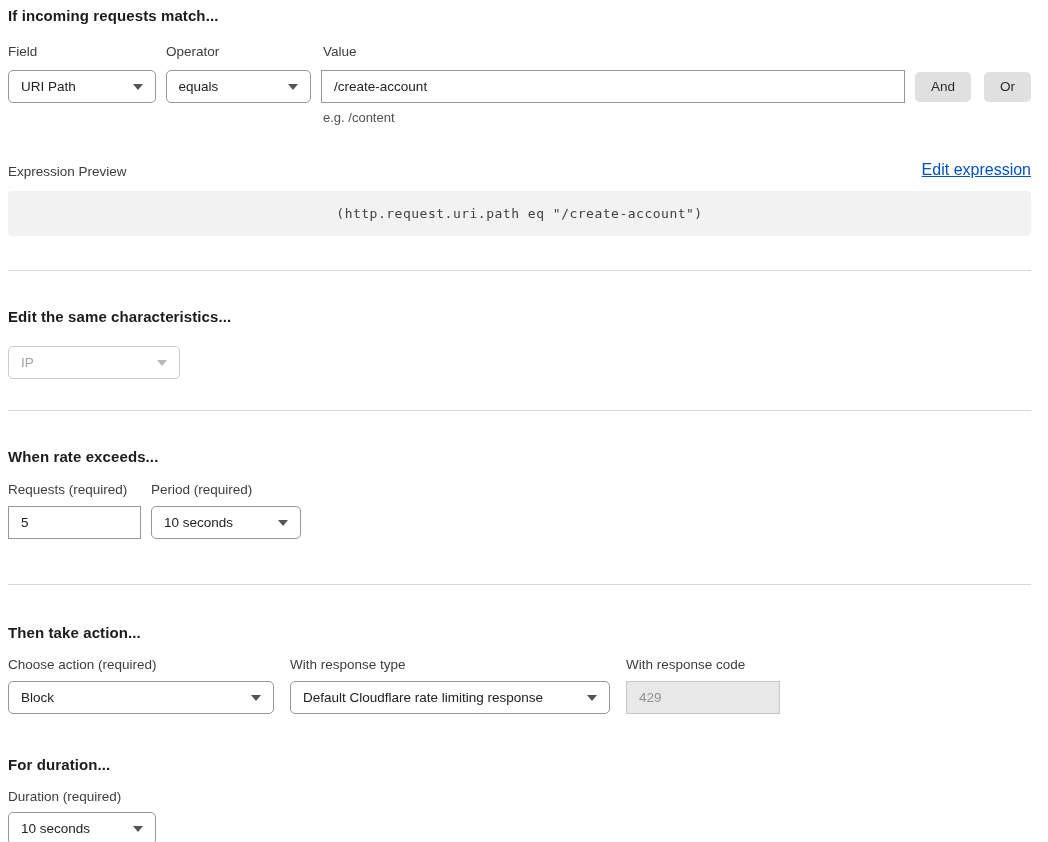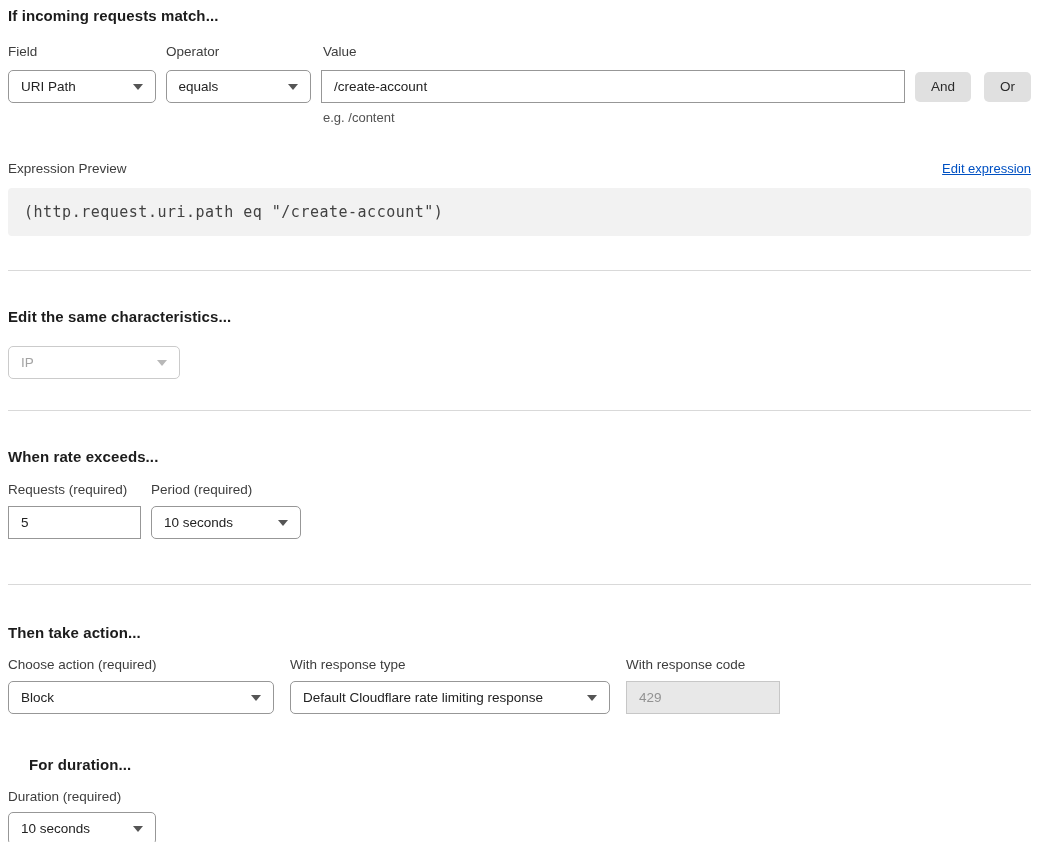--- a/index.html
+++ b/index.html
@@ -85,35 +85,36 @@
     color: #525252;
     margin-top: 7px;
   }
   .preview-header {
     display: flex;
     justify-content: space-between;
     align-items: flex-end;
   }
   .preview-label { font-size: 13.5px; color: #3d3d3d; }
   .edit-link {
-    font-size: 13px;
+    font-size: 16px;
     color: #0051c3;
     text-decoration: underline;
     cursor: pointer;
   }
   .code-box {
     margin-top: 12px;
     background: #f2f2f2;
     border-radius: 4px;
     padding: 15px 16px;
     font-family: "DejaVu Sans Mono", monospace;
-    font-size: 15px;
+    font-size: 13px;
     color: #414141;
     letter-spacing: 0.5px;
     white-space: pre;
+    text-align: center;
   }
   .divider {
     border: none;
     border-top: 1px solid #d9d9d9;
     margin: 0;
   }
 </style>
 </head>
 <body>
 
@@ -200,21 +201,21 @@
     </div>
     <div class="control" style="width: 320px;">
       <span>Default Cloudflare rate limiting response</span>
       <span class="chevron"></span>
     </div>
     <input class="native disabled" style="width: 154px;" type="text" disabled="" value="429">
   </div>
 </section>
 
 <section>
-  <h2 class="section-heading" style="margin-top: 42px; margin-left: 21px;">For duration...</h2>
+  <h2 class="section-heading" style="margin-top: 42px;">For duration...</h2>
 
   <span class="field-label" style="margin-top: 16px; margin-bottom: 8px;">Duration (required)</span>
 
   <div class="row">
     <div class="control" style="width: 148px;">
       <span>10 seconds</span>
       <span class="chevron"></span>
     </div>
   </div>
 </section>

